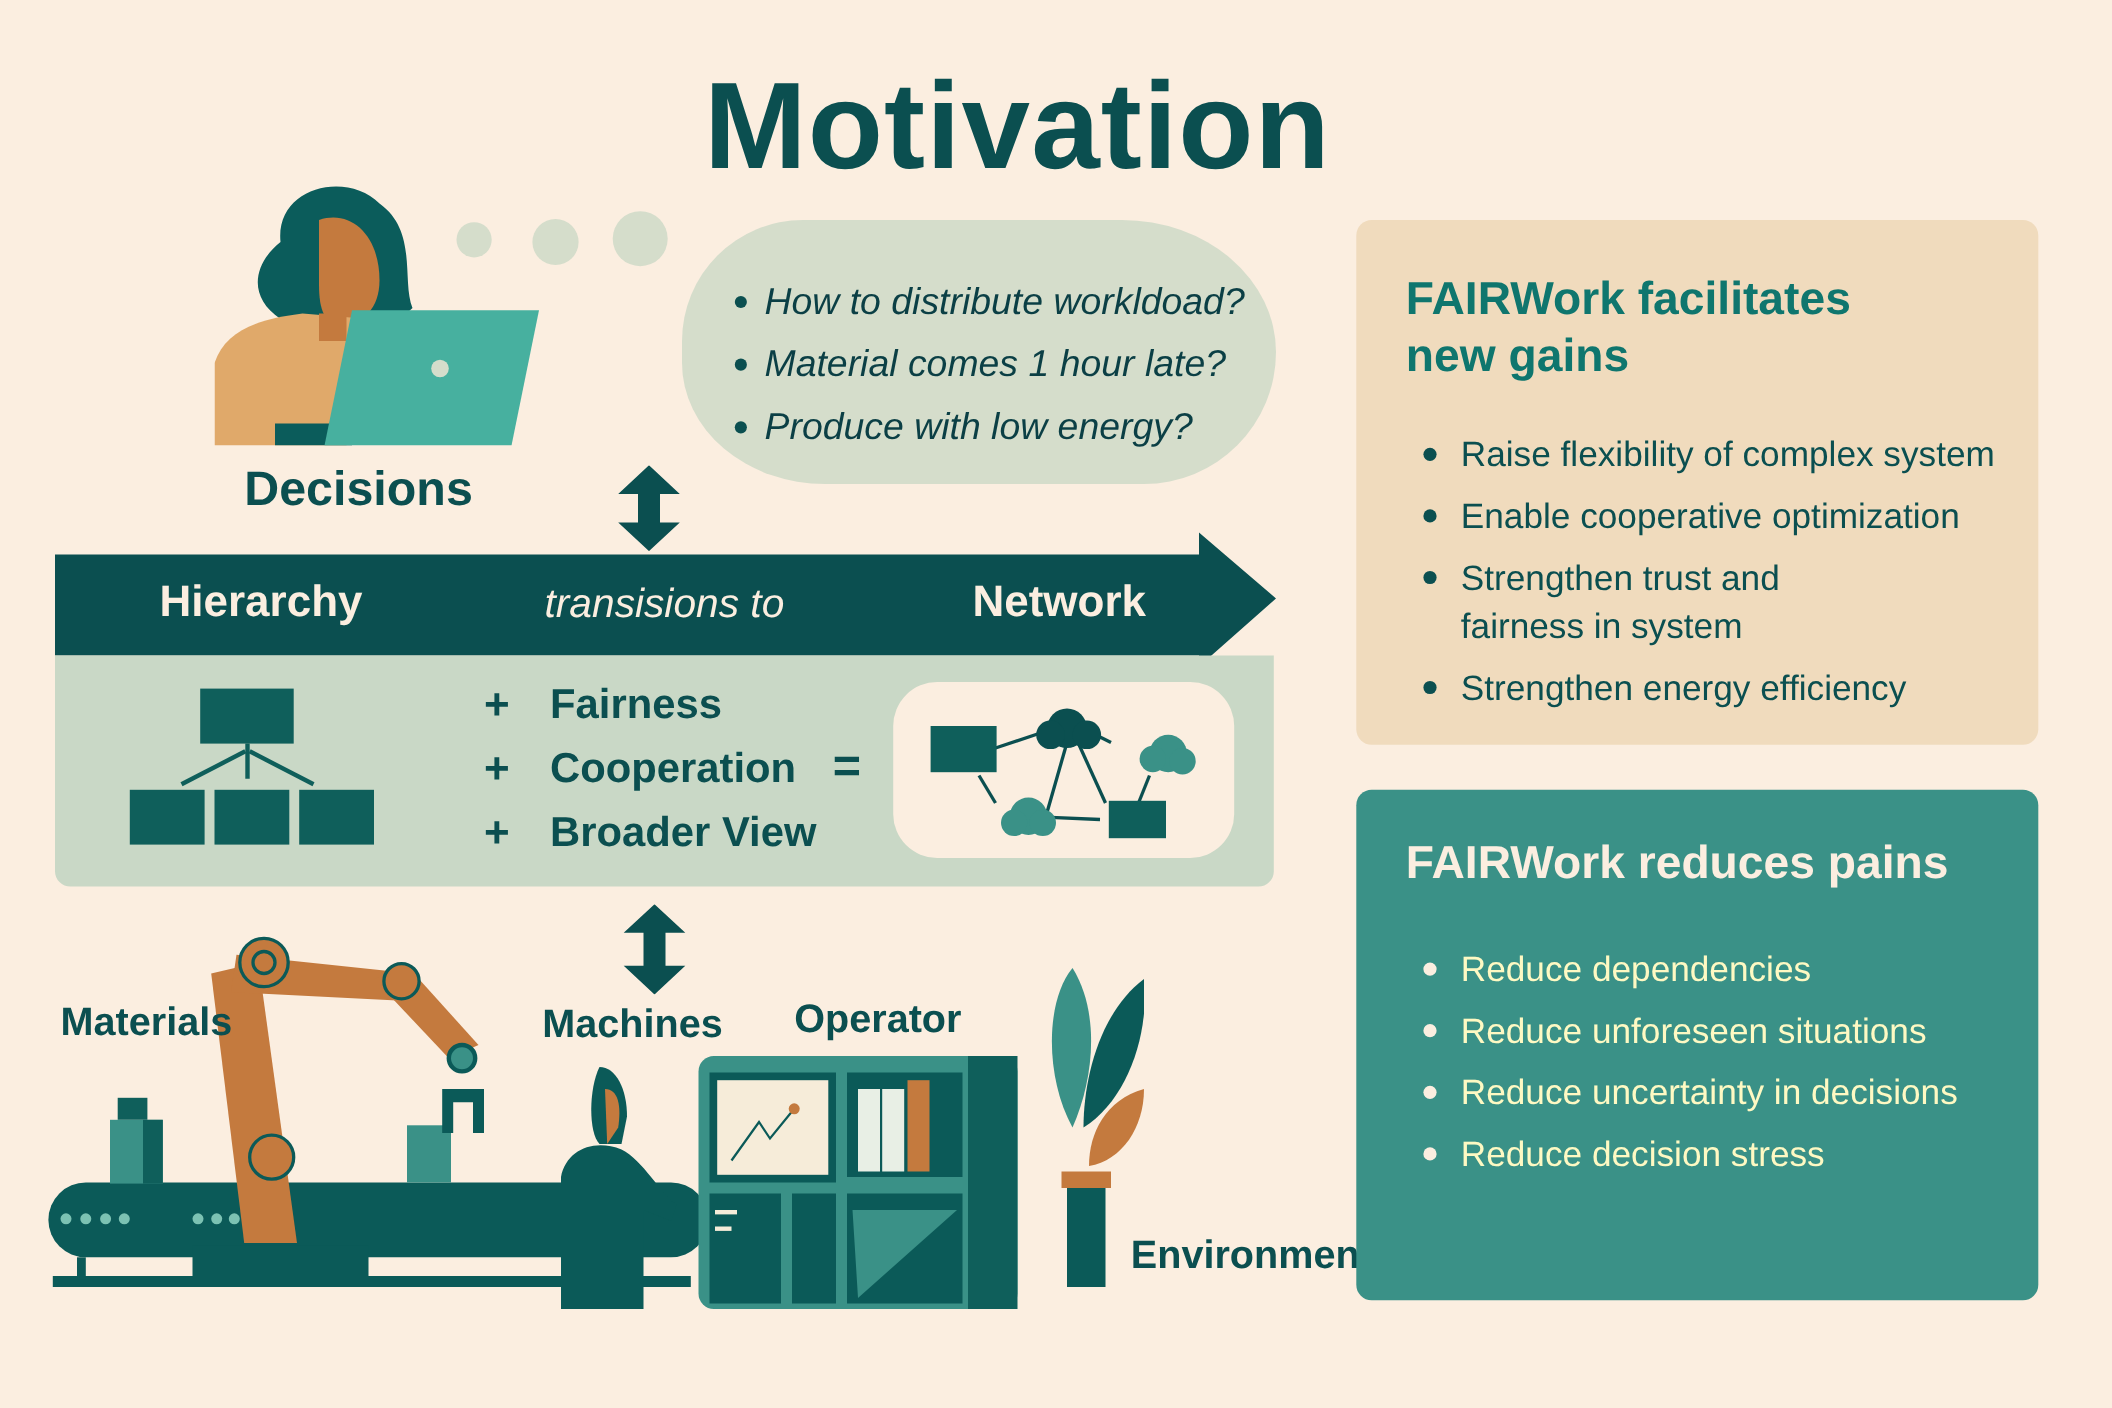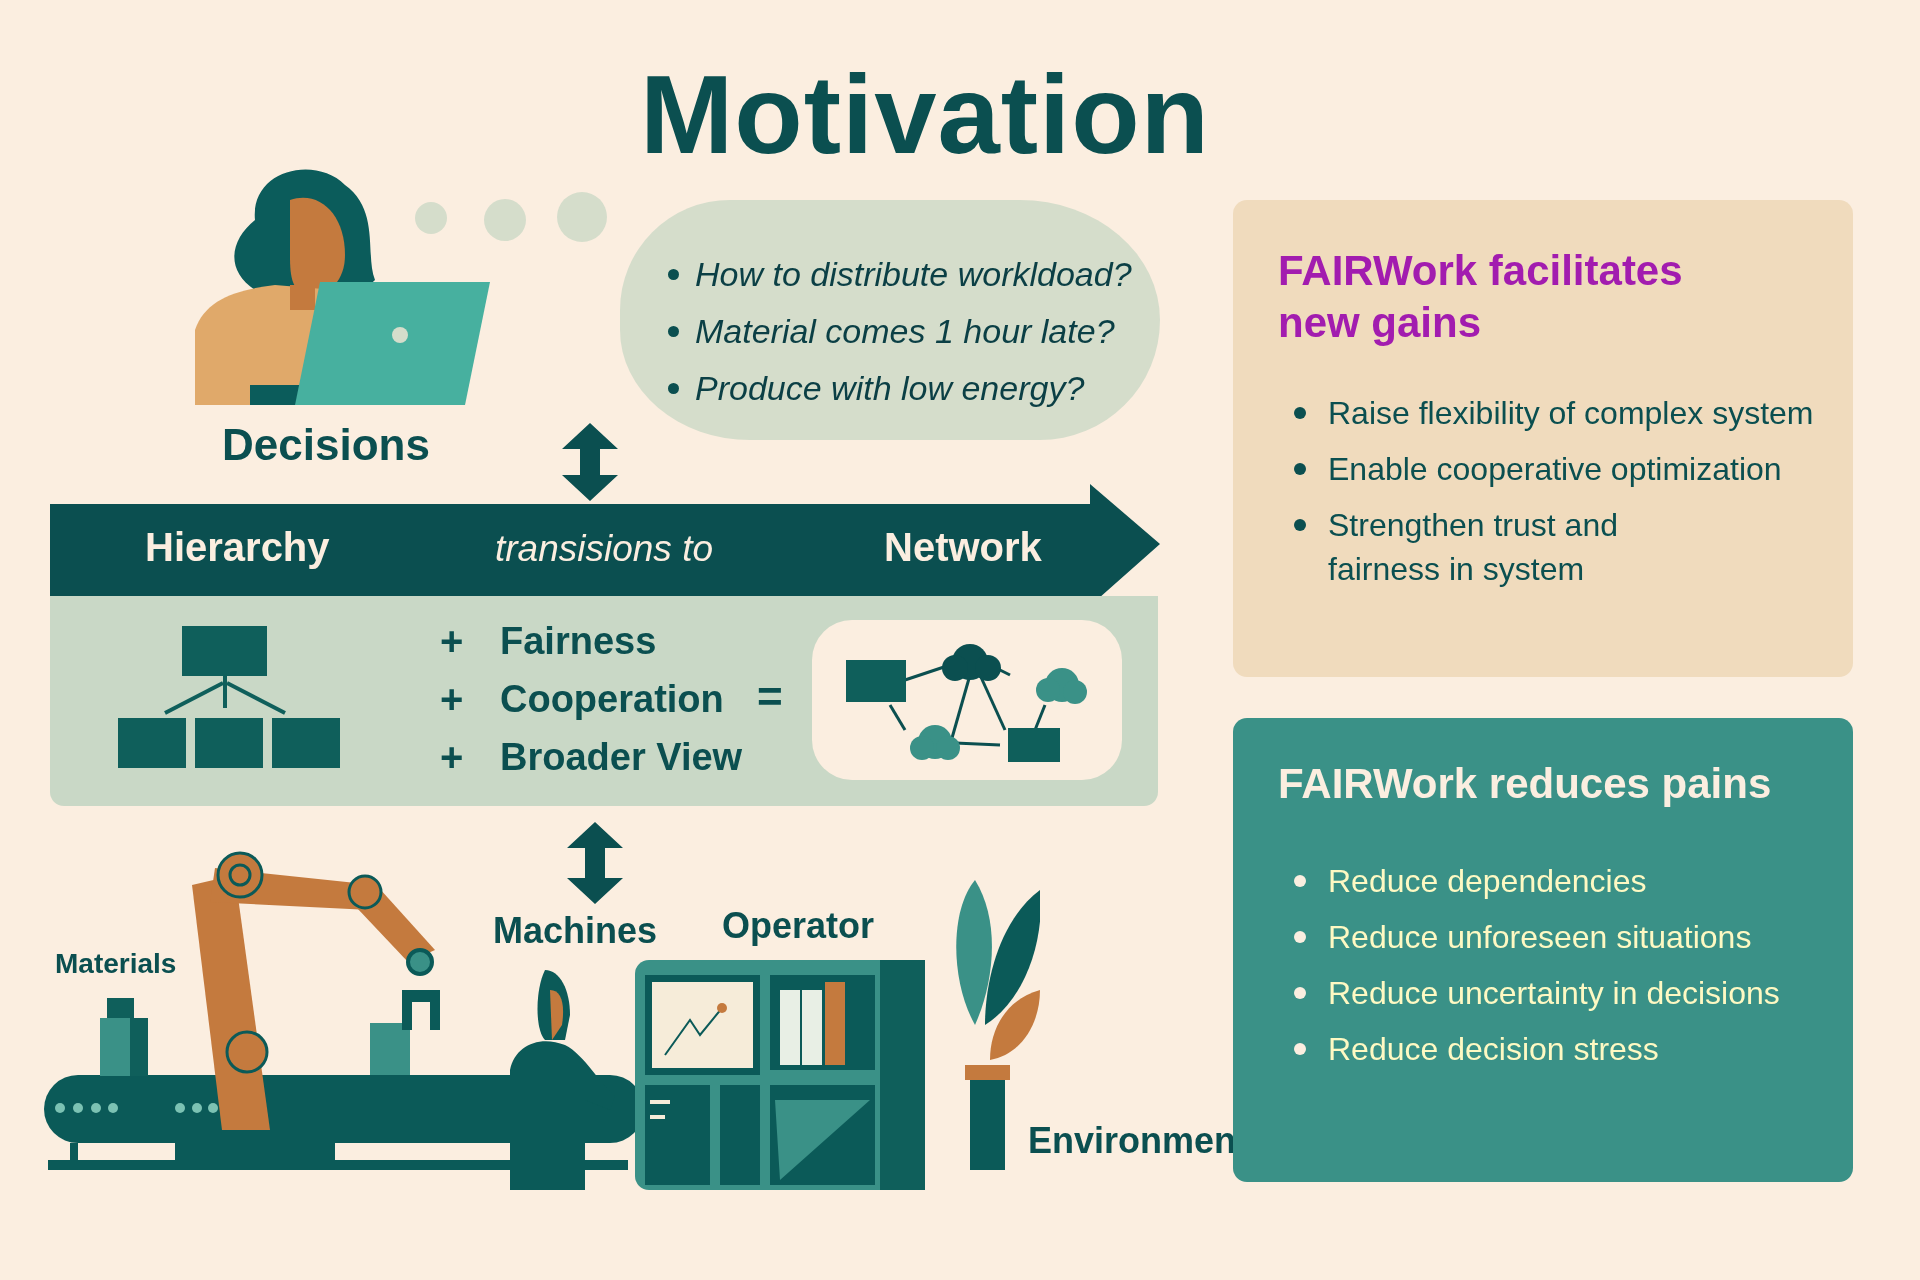--- a/index.html
+++ b/index.html
@@ -223,39 +223,43 @@
   <polygon points="735,270 830,270 740,350" fill="#3a9187"></polygon>
 
   <path d="M1000 0 Z"></path>
   <path d="M935 50 C910 80 910 150 935 195 C955 150 960 90 935 50Z" fill="#3a9187"></path>
   <path d="M1000 60 C960 90 945 150 945 195 C985 170 1005 110 1000 60Z" fill="#0b5a58"></path>
   <path d="M1000 160 C965 170 950 200 950 230 C980 225 1000 195 1000 160Z" fill="#c47a3e"></path>
   <rect x="925" y="235" width="45" height="15" fill="#c47a3e"></rect>
   <rect x="930" y="250" width="35" height="90" fill="#0b5a58"></rect>
 </svg>
 
-<div class="abs label" style="left:55px;top:948px;font-size:28px">Materials</div>
+<div class="abs label" style="left:55px;top:908px;font-size:36px">Materials</div>
 <div class="abs label" style="left:493px;top:910px;font-size:36px">Machines</div>
 <div class="abs label" style="left:722px;top:905px;font-size:36px">Operator</div>
 <div class="abs label" style="left:1028px;top:1120px;font-size:36px">Environment</div>
 
 <div class="abs card card1">
-  <div class="card-title" style="position:absolute;left:45px;top:45px;width:460px;color:#a21caf">FAIRWork facilitates new gains</div>
+  <div class="card-title" style="position:absolute;left:45px;top:45px;width:460px;color:#0f766e">FAIRWork facilitates new gains</div>
   <ul style="position:absolute;left:45px;top:175px;color:#0b4f50;width:550px">
     <li>
         <span class="b" style="background:#0b4f50"></span>
         <span>Raise flexibility of complex system</span>
       </li>
     <li>
         <span class="b" style="background:#0b4f50"></span>
         <span>Enable cooperative optimization</span>
       </li>
     <li style="width:440px">
         <span class="b" style="background:#0b4f50"></span>
         <span>Strengthen trust and fairness in system</span>
+      </li>
+    <li>
+        <span class="b" style="background:#0b4f50"></span>
+        <span>Strengthen energy efficiency</span>
       </li>
   </ul>
 </div>
 
 <div class="abs card card2">
   <div class="card-title" style="position:absolute;left:45px;top:40px;color:#fbeee0">FAIRWork reduces pains</div>
   <ul style="position:absolute;left:45px;top:125px;color:#fef9c3;width:560px">
     <li>
         <span class="b" style="background:#fbeee0"></span>
         <span>Reduce dependencies</span>

